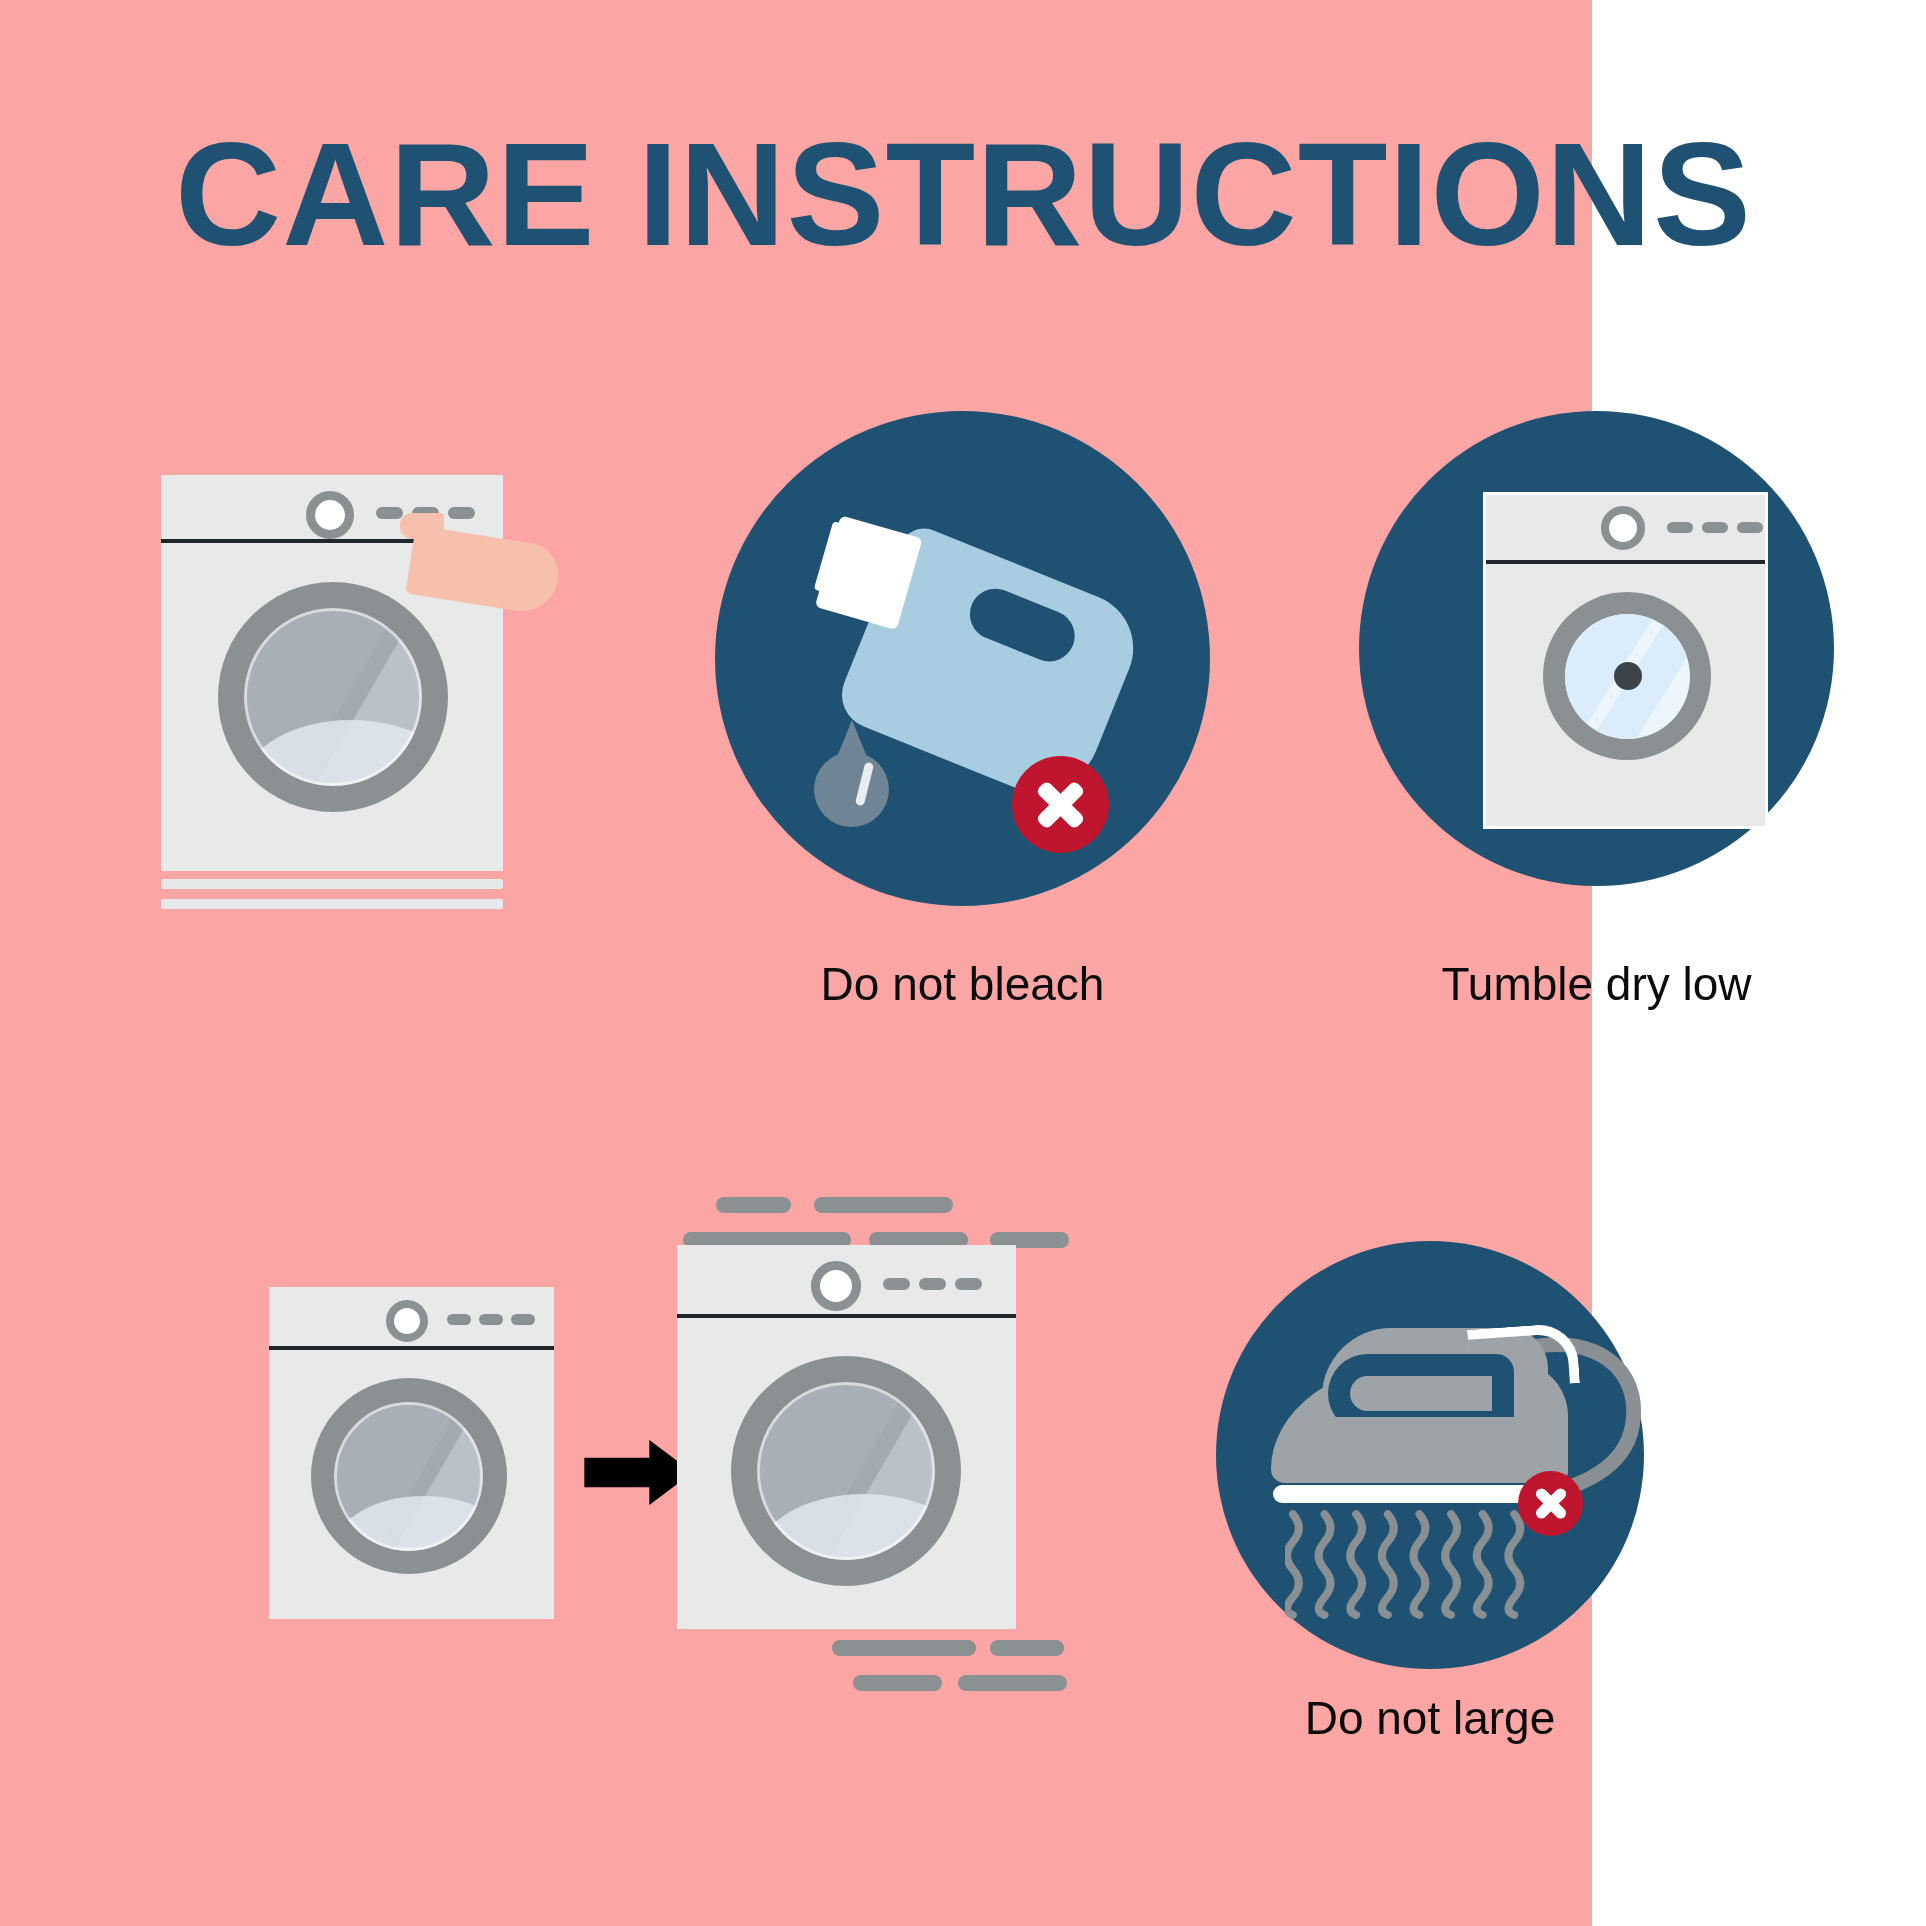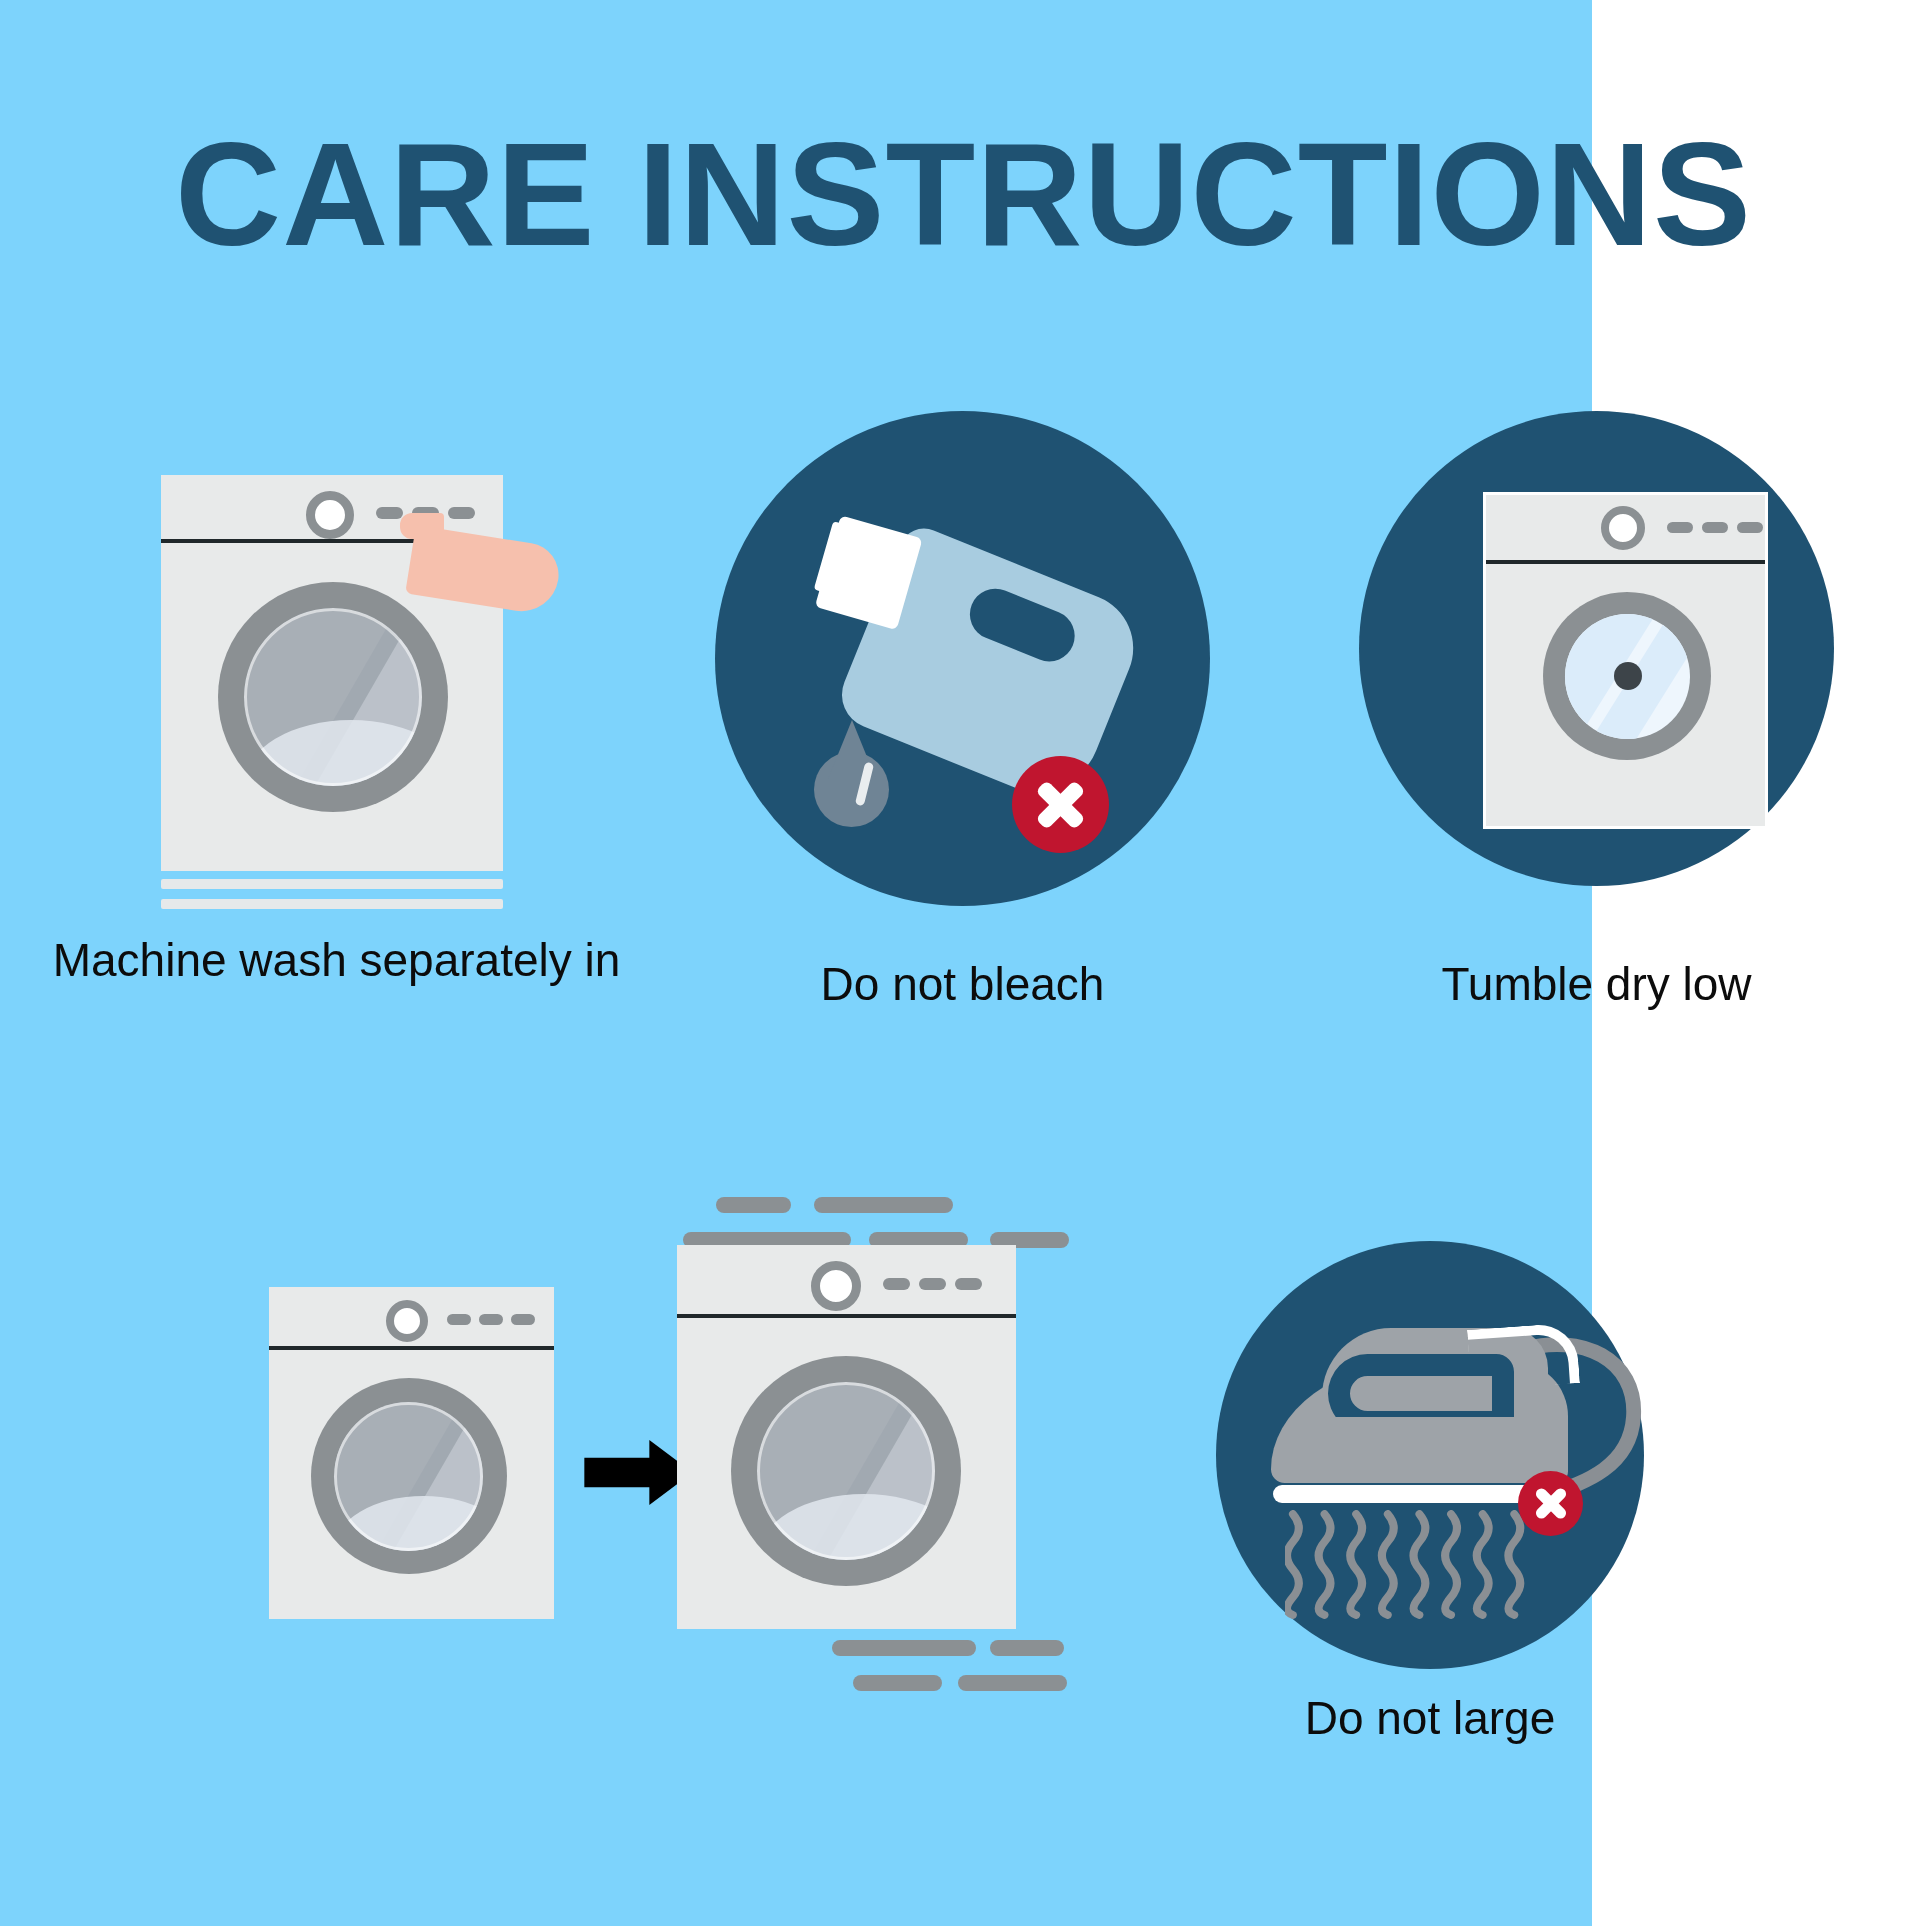--- a/index.html
+++ b/index.html
@@ -8,21 +8,21 @@
     width: 1927px;
     height: 1927px;
     background: #ffffff;
     font-family: "Liberation Sans", sans-serif;
     overflow: hidden;
   }
   .page {
     position: relative;
     width: 1592px;
     height: 1927px;
-    background: #7dd3fc;
+    background: #fca5a5;
   }
 
   
   .title {
     position: absolute;
     top: 121px;
     left: 0;
     width: 1927px;
     text-align: center;
     font-size: 147px;
@@ -189,21 +189,20 @@
 
     <div class="floor-line" style="left:161px; top:879px; width:342px; height:10px;"></div>
     <div class="floor-line" style="left:161px; top:899px; width:342px; height:10px;"></div>
 
     <div class="hand" style="left:400px; top:513px; width:44px; height:26px; border-radius:12px 4px 4px 12px;"></div>
     <div class="hand" style="left:416px; top:525px; width:149px; height:69px;
                 border-radius: 0 40px 46px 8px;
                 transform: rotate(9deg); transform-origin: left top;"></div>
 
     <div class="caption" style="left:10px; top:931px; width:653px;">
-      <div>Machine wash separately in</div>
     </div>
   </div>
 
   <div>
     <div class="circle-icon" style="left:715px; top:411px; width:495px; height:495px;">
 
       <div style="position:absolute; left:77px; top:111px; width:337px; height:277px; transform:rotate(22deg);">
 
         <div style="position:absolute; left:69px; top:28px; width:259px; height:208px;
                     background:#A8CCE0; border-radius:26px 55px 65px 34px;"></div>

